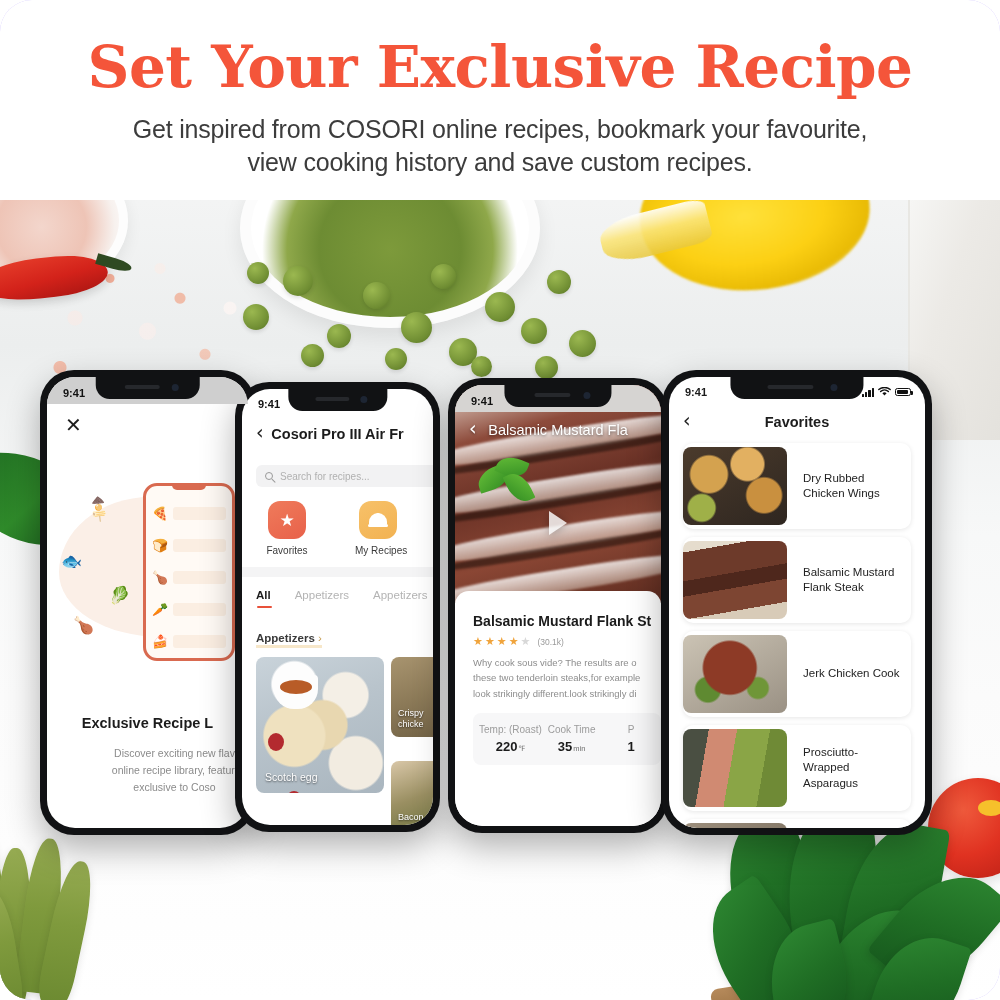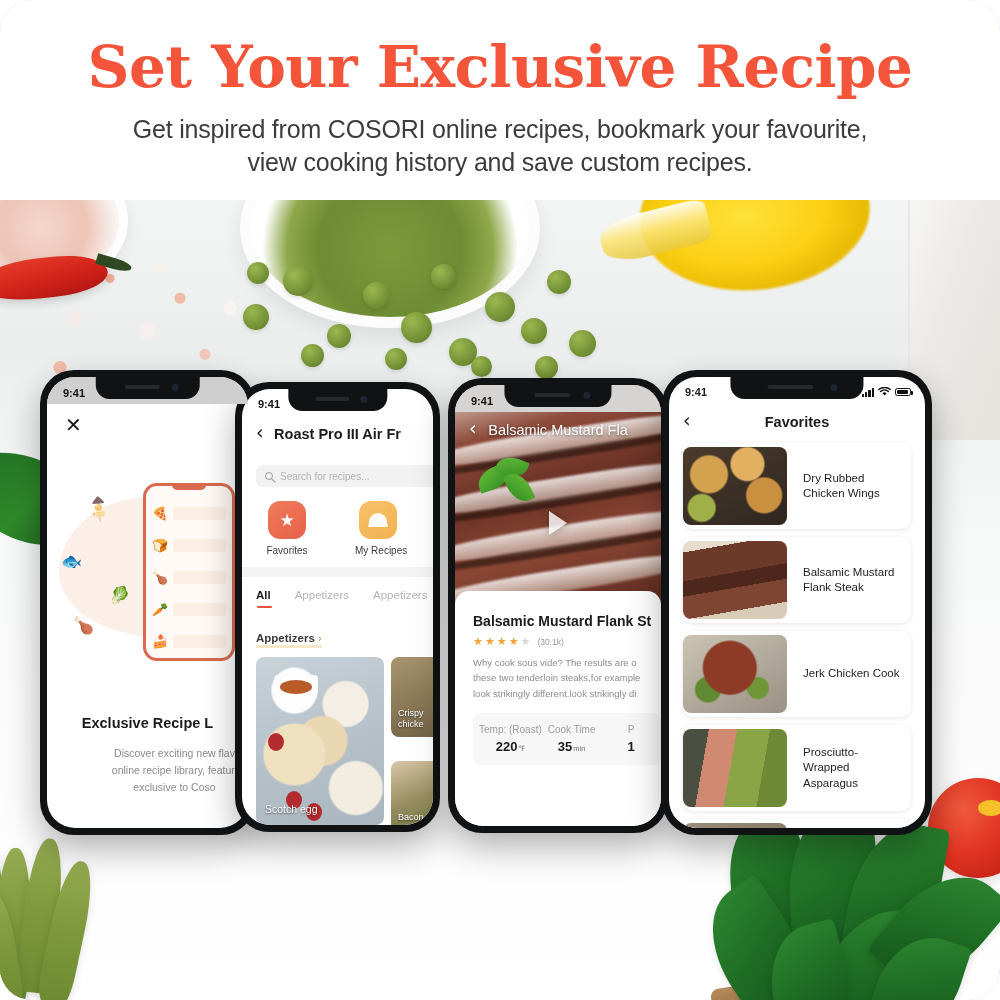--- a/index.html
+++ b/index.html
@@ -288,21 +288,21 @@
     content:""; position:absolute; left:1px; bottom:1px; width:15px; height:2.5px;
     background:#e8513a; border-radius:2px;
   }
   .cat-head{
     position:absolute; left:14px; top:243px; font-size:11.5px; color:#3a3a3a;
     font-weight:bold; border-bottom:3px solid #f7e7c9; padding-bottom:1px;
   }
   .cat-head span.chev{ font-weight:normal; color:#c59b4f; }
   .cards{ position:absolute; left:14px; top:268px; display:flex; gap:7px; }
   .card-lg{
-    width:128px; height:168px; border-radius:8px; overflow:hidden; position:relative;
+    width:128px; height:136px; border-radius:8px; overflow:hidden; position:relative;
     background:linear-gradient(160deg,#c9d3da 0%, #b9c4cc 40%, #aab6bf 100%);
   }
   .scones{
     position:absolute; inset:0;
     background:
       radial-gradient(circle at 30% 58%, #efe1bf 0 30px, transparent 32px),
       radial-gradient(circle at 52% 50%, #e8d7b0 0 24px, transparent 26px),
       radial-gradient(circle at 70% 28%, #f4efe6 0 22px, transparent 24px),
       radial-gradient(circle at 78% 78%, #f2ece1 0 26px, transparent 28px),
       radial-gradient(circle at 30% 20%, #fdfdfd 0 22px, transparent 24px);
@@ -540,21 +540,21 @@
       <div class="statusbar">
         <span>9:41</span>
       </div>
       <div class="notch">
           <i class="spk"></i>
           <i class="cam"></i>
         </div>
 
       <div class="navbar">
         <span class="back">‹</span>
-        <span class="navtitle">Roast Pro III Air Fr</span>
+        <span class="navtitle">Cosori Pro III Air Fr</span>
       </div>
 
       <div class="searchbar">
         <span class="mag"></span>
         <span class="search-ph">Search for recipes...</span>
       </div>
 
       <div class="shortcuts">
         <div class="sc">
           <div class="tile fav">

